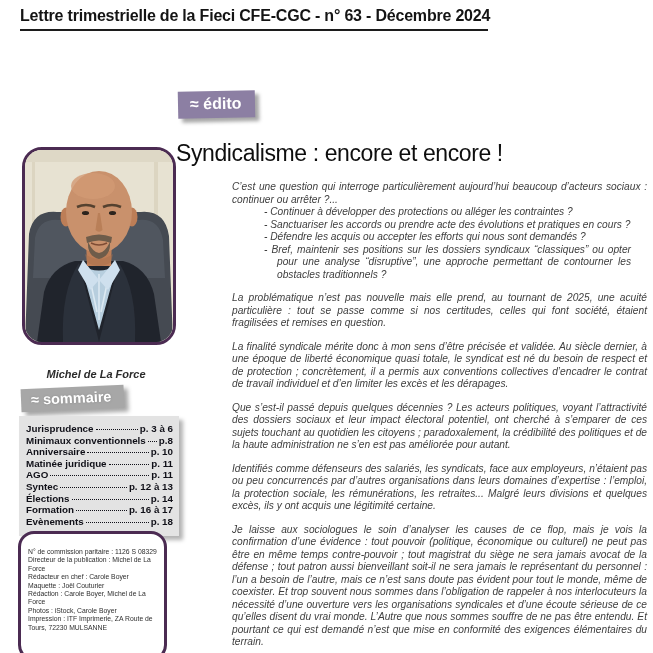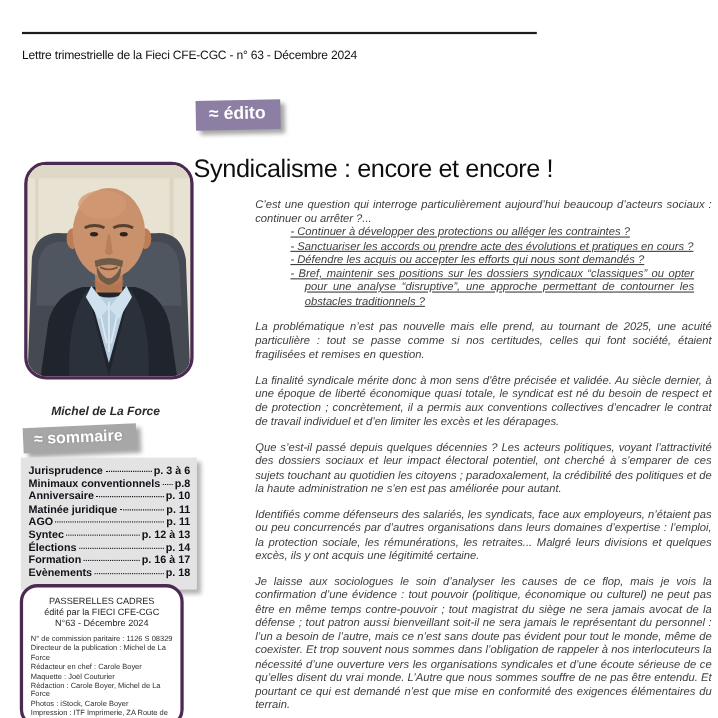--- a/index.html
+++ b/index.html
@@ -4,21 +4,21 @@
 <style>
   html,body{margin:0;padding:0;background:#888;}
   .page{
     position:relative;width:653px;height:653px;margin:0 auto;
     background:#ffffff;overflow:hidden;
     font-family:"Liberation Sans",sans-serif;color:#222;
   }
   
   .masthead{
     position:absolute;left:20px;top:7px;
-    font-size:11px;font-weight:normal;letter-spacing:-0.2px;color:#141414;margin-top:38px;
+    font-size:16px;font-weight:bold;letter-spacing:-0.2px;color:#141414;
   }
   .masthead-rule{
     position:absolute;left:20px;top:29px;width:468px;height:2px;background:#1c1c1c;
   }
   
   .badge{
     position:absolute;color:#fff;font-weight:bold;
     box-shadow:4px 4px 4px rgba(0,0,0,0.35);
     padding:4px 14px 5px 12px;white-space:nowrap;
   }
@@ -68,21 +68,21 @@
     font-size:23px;font-weight:normal;letter-spacing:-0.4px;color:#0e0e0e;white-space:nowrap;
   }
   .body-col{
     position:absolute;left:232px;top:181px;width:415px;
     font-style:italic;font-size:10.2px;line-height:12.5px;
     text-align:justify;color:#3e3e3e;
   }
   .body-col p{margin:0 0 11px 0;}
   .body-col .intro{margin:0;font-style:italic;}
   .bullet{padding-left:45px;text-indent:-13px;}
-  .bullet-group{margin:0 16px 11px 0;text-decoration:underline;}
+  .bullet-group{margin:0 16px 11px 0;}
 </style>
 </head>
 <body>
 
 <div class="page">
 
   <div class="masthead">Lettre trimestrielle de la Fieci CFE-CGC - n° 63 - Décembre 2024</div>
   <div class="masthead-rule"></div>
 
   <div class="badge badge-edito">≈ édito</div>
@@ -185,26 +185,20 @@
       </div>
 
       <div class="sommaire-row">
         <span class="lbl">Evènements</span>
         <span class="leader"></span>
         <span class="pg">p. 18</span>
       </div>
     </div>
 
   <div class="pub-box">
-    <div class="pub-title">
-
-    <div>PASSERELLES CADRES</div>
-        <div>édité par la FIECI CFE-CGC</div>
-        <div>N°63 - Décembre 2024</div>
-      </div>
     <div class="pub-details">
 
     <div>N° de commission paritaire : 1126 S 08329</div>
         <div>Directeur de la publication : Michel de La Force</div>
         <div>Rédacteur en chef : Carole Boyer</div>
         <div>Maquette : Joël Couturier</div>
         <div>Rédaction : Carole Boyer, Michel de La Force</div>
         <div>Photos : iStock, Carole Boyer</div>
         <div>Impression : ITF Imprimerie, ZA Route de Tours, 72230 MULSANNE</div>
       </div>

